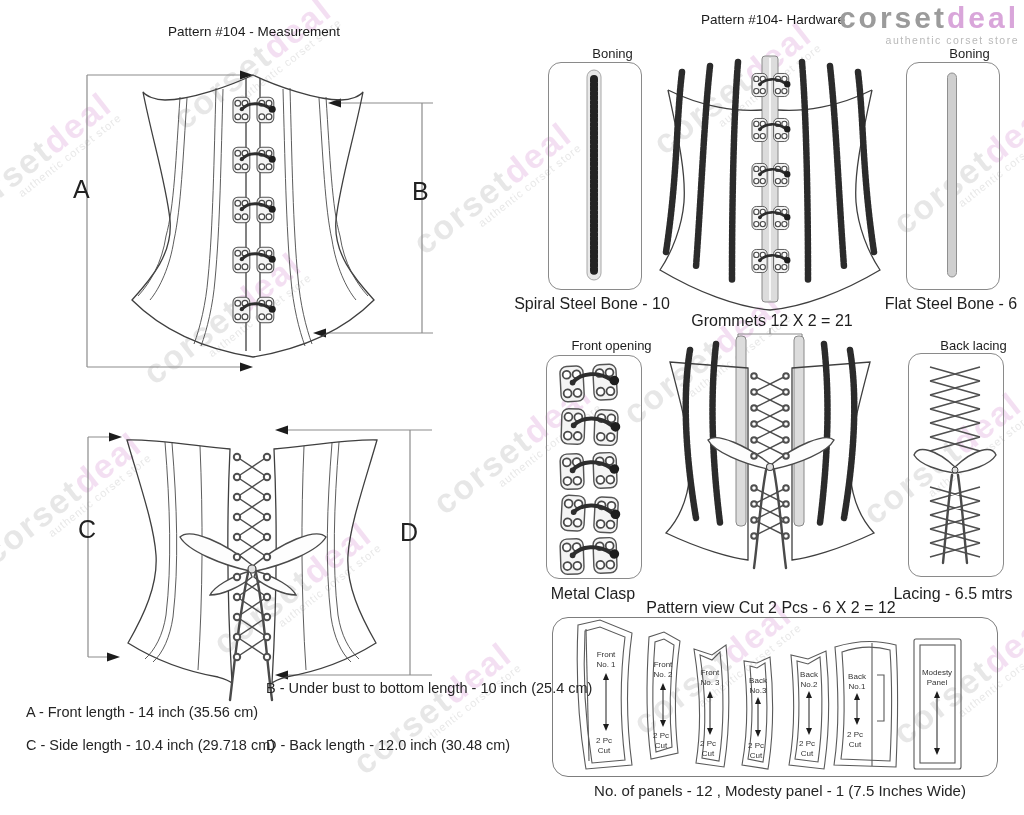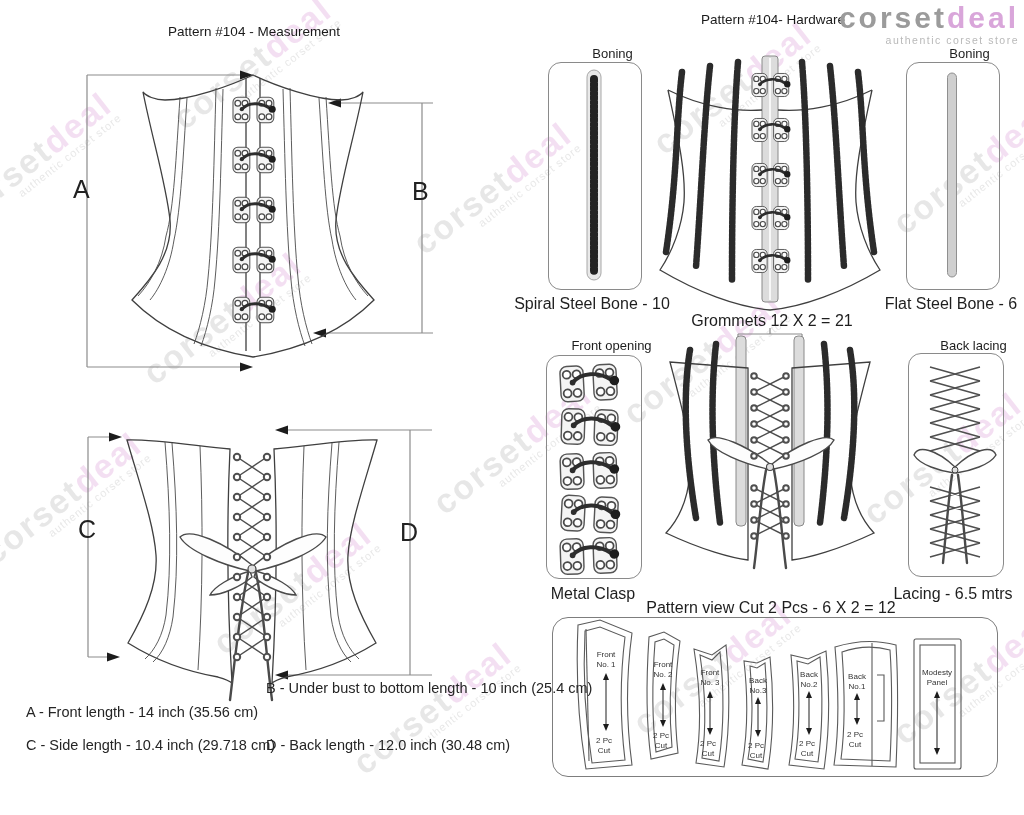--- a/index.html
+++ b/index.html
@@ -430,14 +430,15 @@
     <g>
       <rect class="pp" x="362" y="22" width="47" height="130" rx="2"></rect>
       <rect class="pp" x="368" y="28" width="35" height="118"></rect>
       <text class="ptxt" x="385" y="58">Modesty</text>
       <text class="ptxt" x="385" y="68">Panel</text>
       <path class="par" d="M385 78 V134"></path>
         <polygon class="ah" points="385,74 382,81 388,81"></polygon>
         <polygon class="ah" points="385,138 382,131 388,131"></polygon>
     </g>
   </svg>
+  <div class="note" style="left:772px;top:782px;transform:translateX(-50%);font-size:15px">No. of panels - 12  , Modesty panel - 1 (7.5 Inches Wide)</div>
 
 </div>
 
 </body></html>

